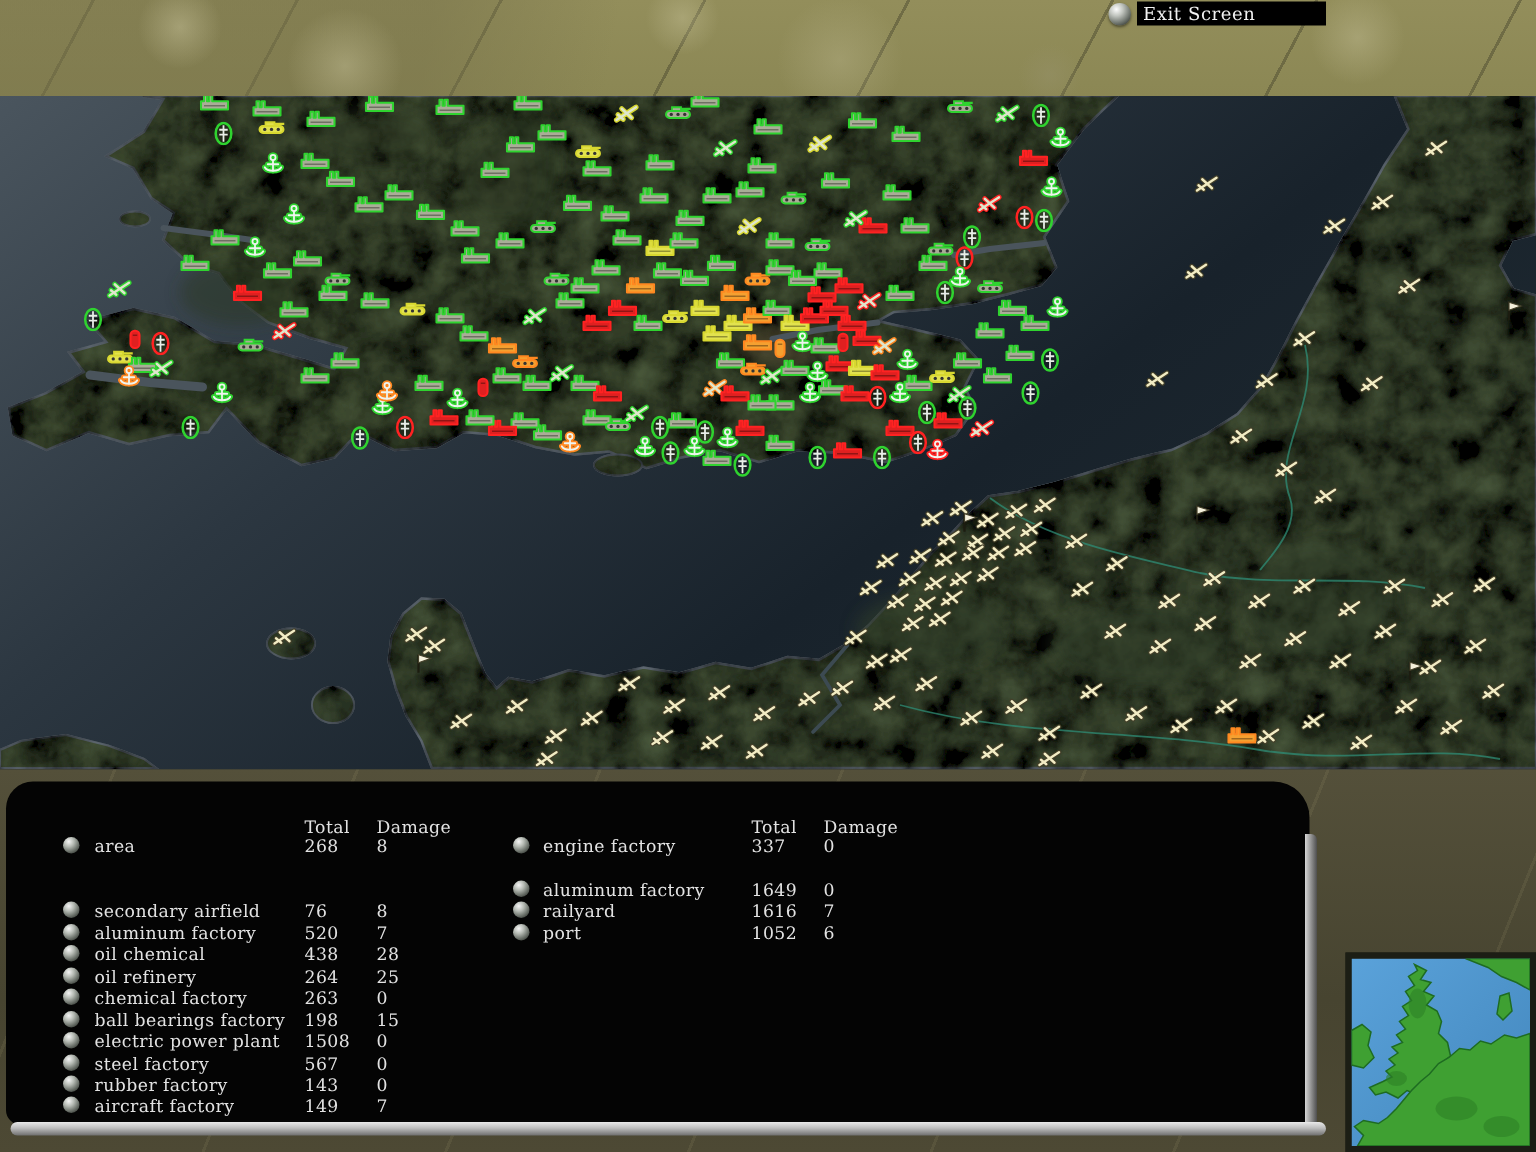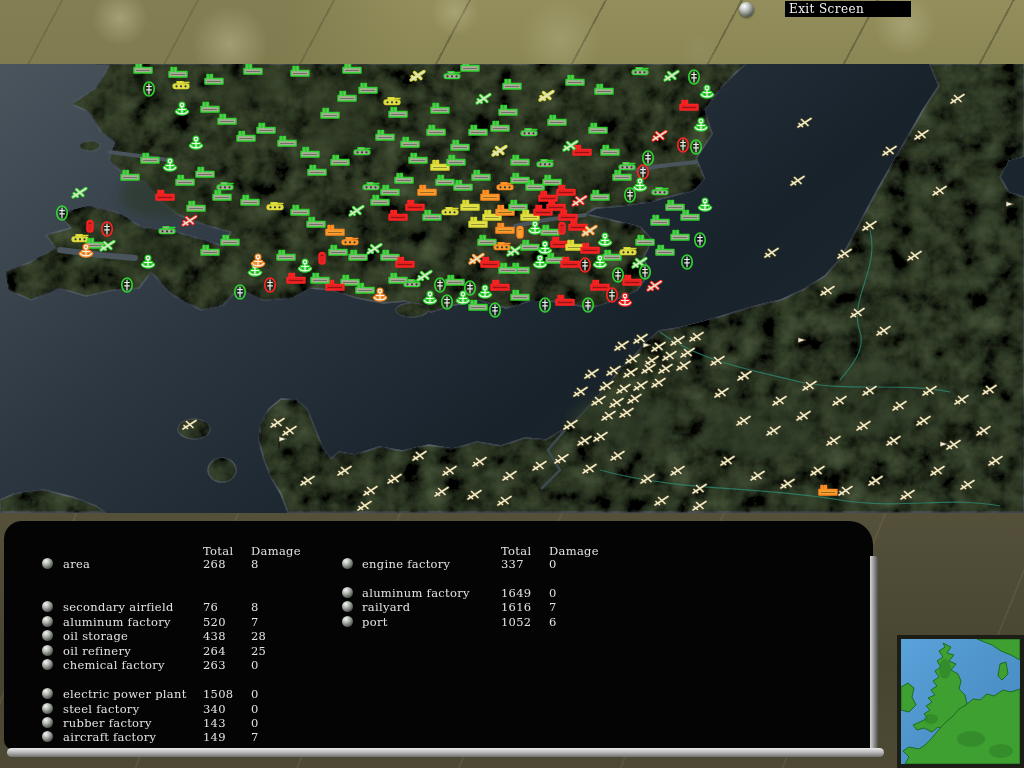--- a/index.html
+++ b/index.html
@@ -17,21 +17,21 @@
       radial-gradient(circle 30px at 700px 50px, rgba(150,145,105,.5), rgba(150,145,105,0) 70%),
       linear-gradient(100deg, rgba(120,115,75,.55) 0 28%, rgba(0,0,0,0) 40%),
       repeating-linear-gradient(118deg, rgba(80,78,50,0) 0 54px, rgba(70,68,44,.45) 54px 56px, rgba(80,78,50,0) 56px 120px),
       linear-gradient(180deg,#938e5b,#8b8754);
     border-bottom:2px solid #3c3a26;}
   .exit-sphere{position:absolute;left:739px;top:2px;width:15px;height:15px;border-radius:50%;
     background:radial-gradient(circle at 35% 28%,#fdfdfd,#c2c6c0 30%,#737972 62%,#2e322d 90%);
     box-shadow:0 1px 2px rgba(0,0,0,.5);}
   .exit-box{position:absolute;left:758px;top:1px;width:126px;height:16px;background:#000;
     color:#f2f2f2;font-size:12px;line-height:16px;padding-left:4px;letter-spacing:.4px;
-    box-sizing:border-box;margin-left:27px;}
+    box-sizing:border-box;}
 
   
   .map{position:absolute;left:0;top:64px;width:1024px;height:449px;overflow:hidden;background:#1d2830;}
   .map svg{position:absolute;left:0;top:0;}
   .icon{position:absolute;width:22px;height:16px;pointer-events:auto;}
 
   
   .lowerband{position:absolute;left:0;top:513px;width:1024px;height:255px;
     background:
       repeating-linear-gradient(112deg, rgba(190,180,130,0) 0 70px, rgba(190,180,130,.10) 70px 72px, rgba(190,180,130,0) 72px 150px),
@@ -3150,46 +3150,52 @@
           <span class="dmg">8</span>
         </div>
         <div class="trow" style="top: 93.8px;">
           <span class="bullet"></span>
           <span class="lbl">aluminum factory</span>
           <span class="tot">520</span>
           <span class="dmg">7</span>
         </div>
         <div class="trow" style="top: 108.25px;">
           <span class="bullet"></span>
-          <span class="lbl">oil storage</span>
+          <span class="lbl">oil chemical</span>
           <span class="tot">438</span>
           <span class="dmg">28</span>
         </div>
         <div class="trow" style="top: 122.7px;">
           <span class="bullet"></span>
           <span class="lbl">oil refinery</span>
           <span class="tot">264</span>
           <span class="dmg">25</span>
         </div>
         <div class="trow" style="top: 137.15px;">
           <span class="bullet"></span>
           <span class="lbl">chemical factory</span>
           <span class="tot">263</span>
           <span class="dmg">0</span>
         </div>
+        <div class="trow" style="top: 151.6px;">
+          <span class="bullet"></span>
+          <span class="lbl">ball bearings factory</span>
+          <span class="tot">198</span>
+          <span class="dmg">15</span>
+        </div>
         <div class="trow" style="top: 166.05px;">
           <span class="bullet"></span>
           <span class="lbl">electric power plant</span>
           <span class="tot">1508</span>
           <span class="dmg">0</span>
         </div>
         <div class="trow" style="top: 180.5px;">
           <span class="bullet"></span>
           <span class="lbl">steel factory</span>
-          <span class="tot">340</span>
+          <span class="tot">567</span>
           <span class="dmg">0</span>
         </div>
         <div class="trow" style="top: 194.95px;">
           <span class="bullet"></span>
           <span class="lbl">rubber factory</span>
           <span class="tot">143</span>
           <span class="dmg">0</span>
         </div>
         <div class="trow" style="top: 209.4px;">
           <span class="bullet"></span>

